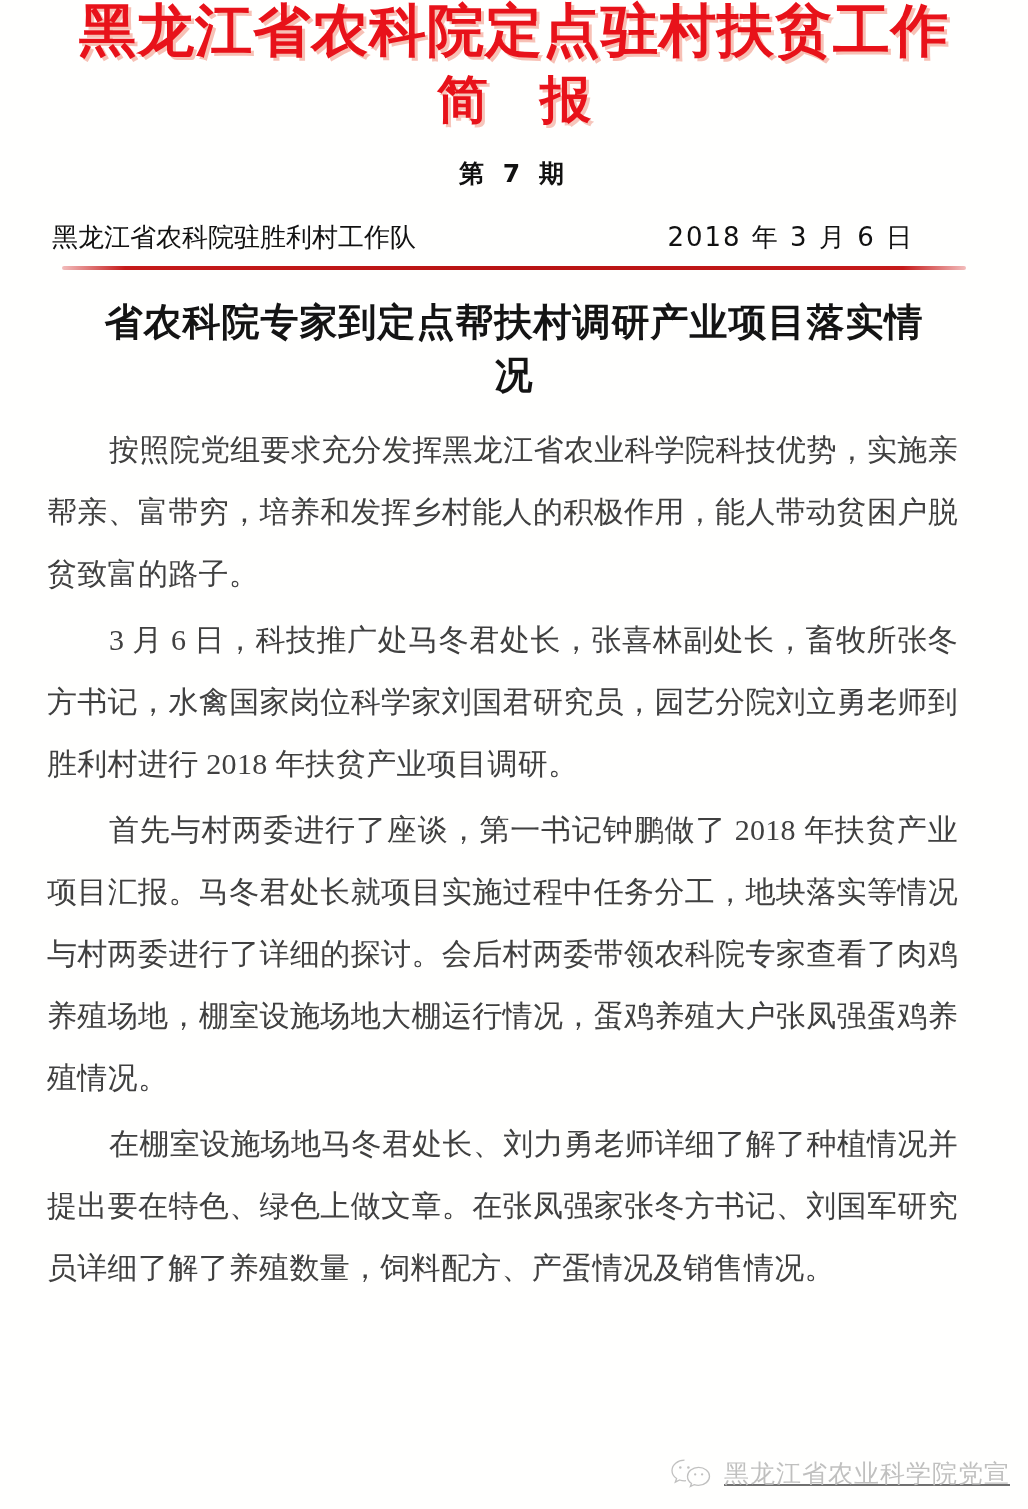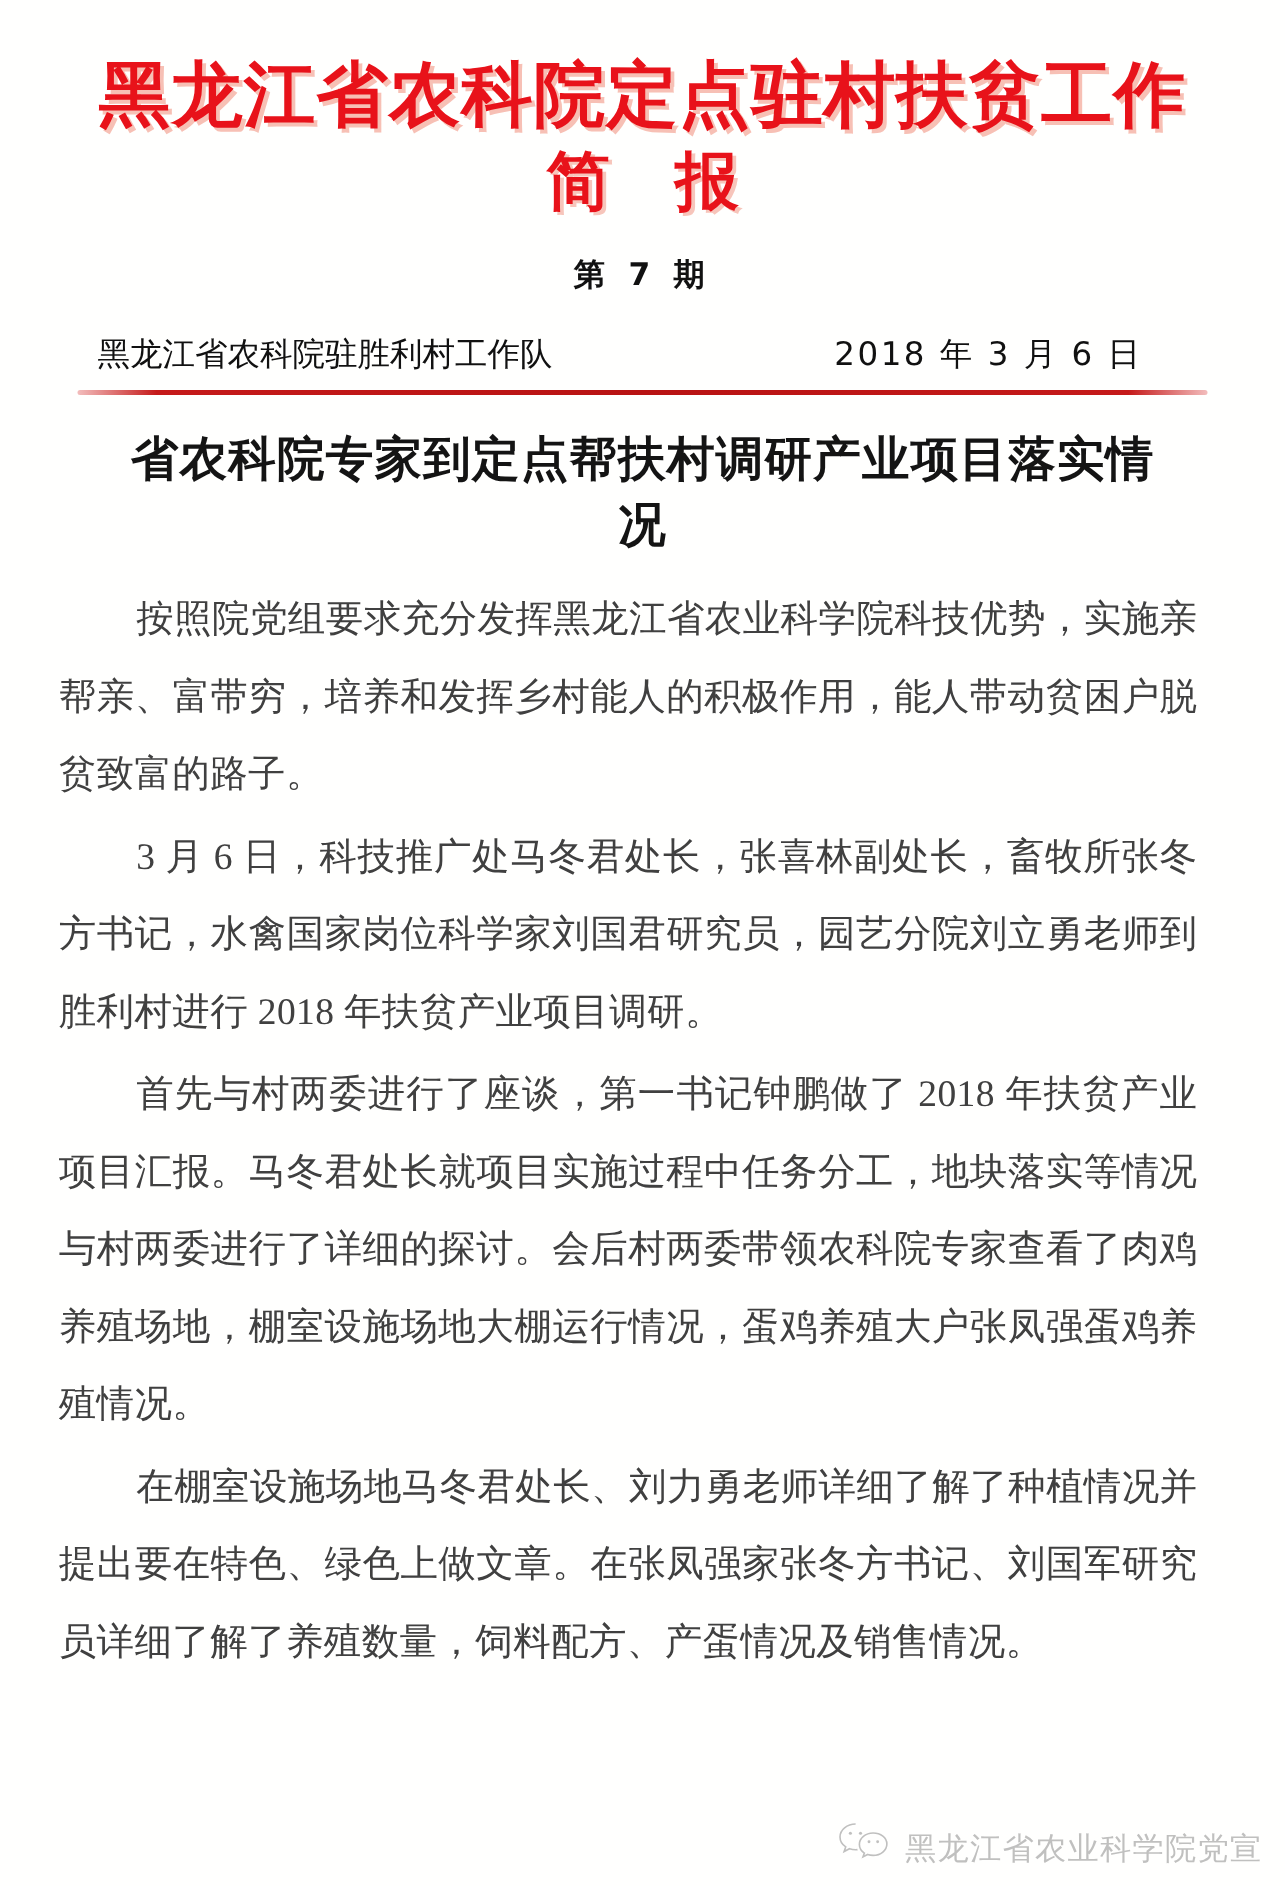--- a/index.html
+++ b/index.html
@@ -17,21 +17,20 @@
   }
 
   .page {
     position: absolute;
     inset: 0;
     background: #fffffe;
   }
 
   
   .masthead {
-    padding-top: 46px;
     text-align: center;
   }
   .masthead-line1 {
     font-family: "DejaVu Sans", "Liberation Sans", sans-serif;
     font-weight: 700;
     font-size: 57px;
     line-height: 1.08;
     color: #E8121A;
     letter-spacing: 1px;
     text-shadow: 3px 3px 0 rgba(240, 140, 120, 0.55);
@@ -56,21 +55,21 @@
     margin-top: 26px;
     font-family: "DejaVu Sans", "Liberation Sans", sans-serif;
     font-weight: 700;
     font-size: 25px;
     letter-spacing: 5px;
     color: #111;
   }
 
   
   .imprint {
-    margin: 30px 72px 0 78px;
+    margin: 30px 72px 0 52px;
     display: flex;
     align-items: baseline;
     justify-content: space-between;
     font-family: "DejaVu Sans", "Liberation Sans", sans-serif;
     font-size: 26px;
     color: #111;
     white-space: nowrap;
   }
   .imprint-org { letter-spacing: 0px; }
   .imprint-date { letter-spacing: 2px; margin-right: 42px; }
@@ -114,23 +113,24 @@
     margin: 0 0 4px 0;
     letter-spacing: 0.3px;
   }
 
   
   .footer-badge {
     position: absolute;
     right: 18px;
     bottom: 14px;
     display: flex;
-    align-items: flex-end;
+    align-items: flex-start;
     gap: 9px;
     opacity: 0.62;
+    text-decoration: underline;
   }
   .wechat-icon {
     width: 46px;
     height: 34px;
     flex: none;
   }
   .footer-text {
     font-family: "DejaVu Sans", "Liberation Sans", sans-serif;
     font-size: 25px;
     color: #9a9a9a;

